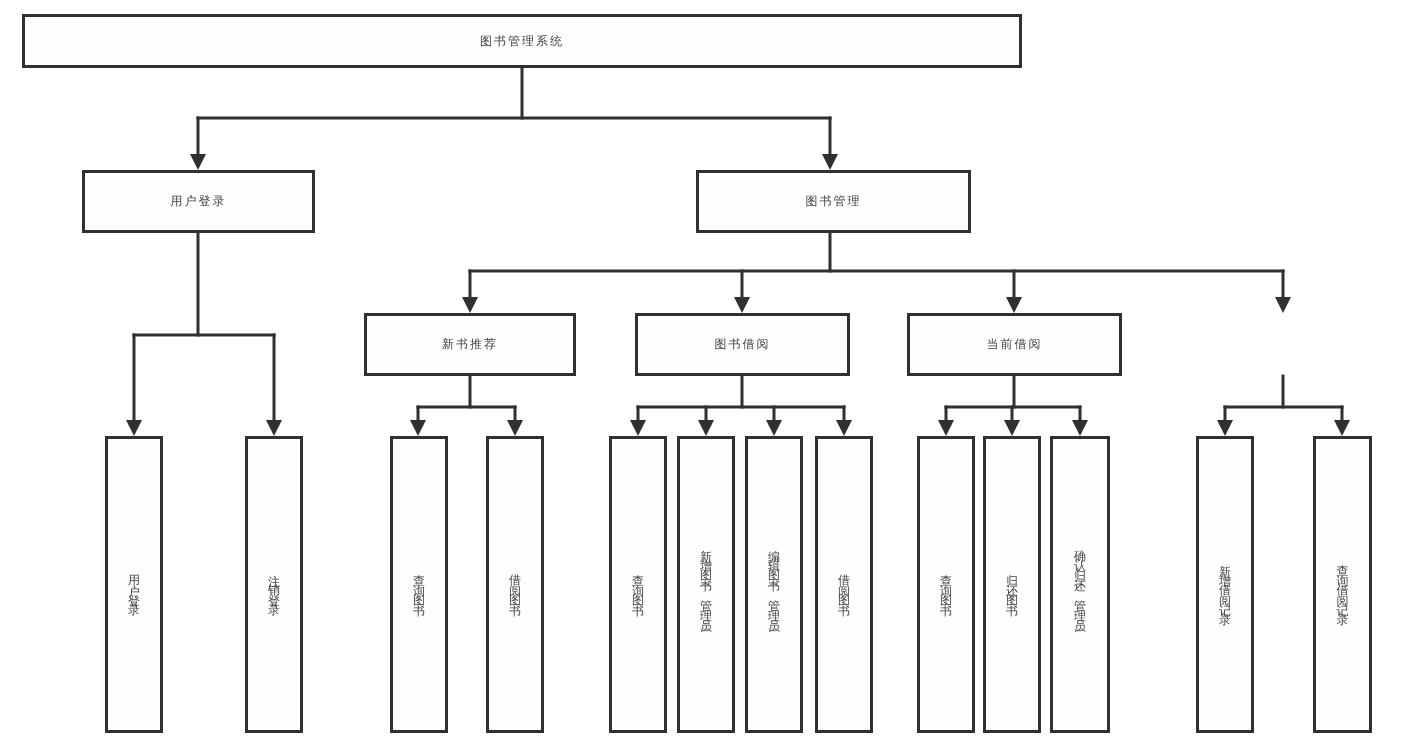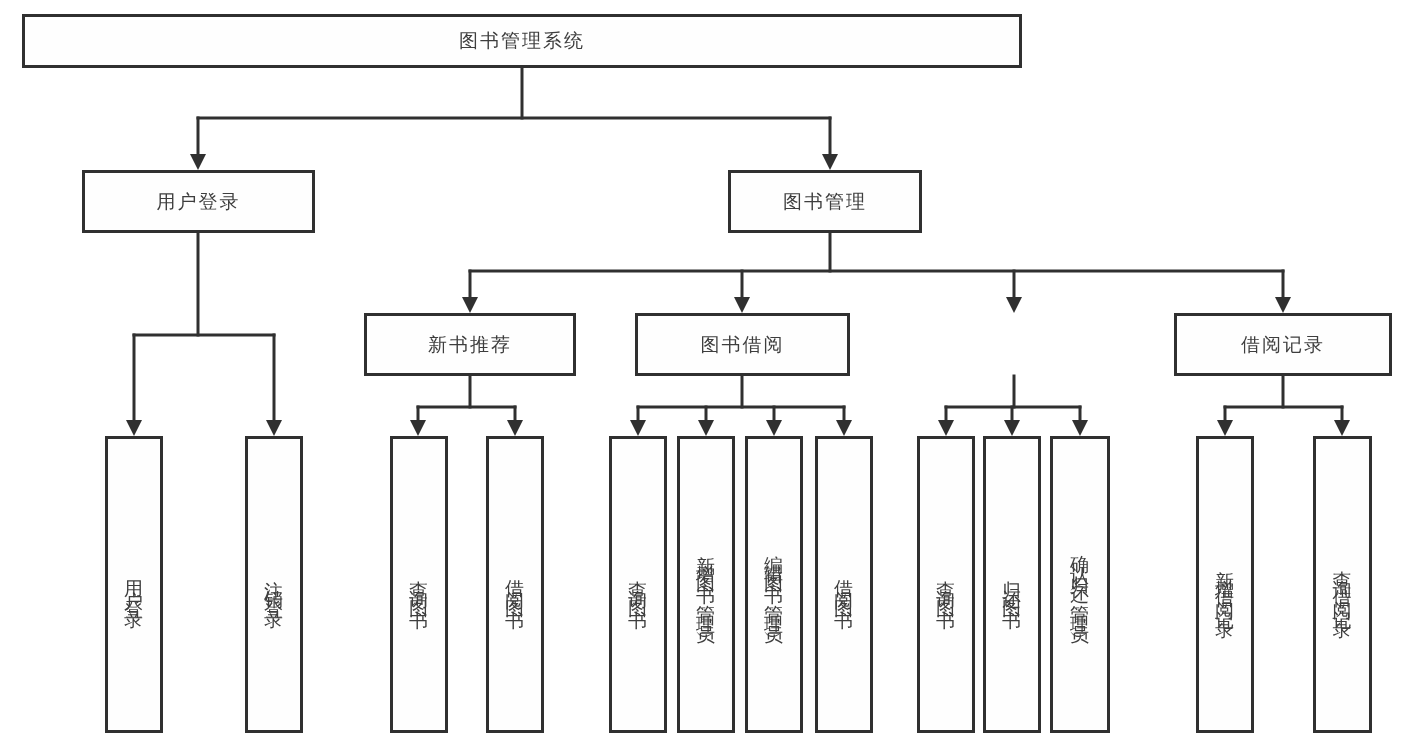--- a/index.html
+++ b/index.html
@@ -15,34 +15,34 @@
   #connectors polygon { fill:#303030; }
   .node {
     position:absolute;
     box-sizing:border-box;
     border:3px solid #303030;
     background:#fefefe;
     display:flex;
     align-items:center;
     justify-content:center;
     color:#3e3e3e;
-    font-size:19px;
+    font-size:12px;
   }
   .node.hlabel span { letter-spacing:2px; white-space:nowrap; }
   .node.leaf span {
     writing-mode:vertical-rl;
     text-orientation:mixed;
     letter-spacing:10px;
     line-height:1;
     white-space:nowrap;
   }
   
   .n-root            { left:22px;   top:14px;  width:1000px; height:54px; }
   .n-user-login      { left:82px;   top:170px; width:233px;  height:63px; }
-  .n-book-mgmt       { left:728px;  top:170px; width:194px;  height:63px; }
+  .n-book-mgmt       { left:696px;  top:170px; width:275px;  height:63px; }
   .n-new-book        { left:364px;  top:313px; width:212px;  height:63px; }
   .n-book-borrow     { left:635px;  top:313px; width:215px;  height:63px; }
   .n-current-borrow  { left:907px;  top:313px; width:215px;  height:63px; }
   .n-borrow-records  { left:1174px; top:313px; width:218px;  height:63px; }
   .lf-a1 { left:105px;  top:436px; width:58px; height:297px; }
   .lf-a2 { left:245px;  top:436px; width:58px; height:297px; }
   .lf-b1 { left:390px;  top:436px; width:58px; height:297px; }
   .lf-b2 { left:486px;  top:436px; width:58px; height:297px; }
   .lf-c1 { left:609px;  top:436px; width:58px; height:297px; }
   .lf-c2 { left:677px;  top:436px; width:58px; height:297px; }
@@ -140,22 +140,22 @@
   <div class="node hlabel n-book-mgmt">
     <span>图书管理</span>
   </div>
 
   <div class="node hlabel n-book-borrow">
     <span>图书借阅</span>
   </div>
   <div class="node hlabel n-new-book">
     <span>新书推荐</span>
   </div>
-  <div class="node hlabel n-borrow-records">
-    <span>借阅记录</span>
+  <div class="node hlabel n-current-borrow">
+    <span>当前借阅</span>
   </div>
 
   <div class="node leaf lf-a1">
     <span>用户登录</span>
   </div>
   <div class="node leaf lf-a2">
     <span>注销登录</span>
   </div>
 
   <div class="node leaf lf-b1">

